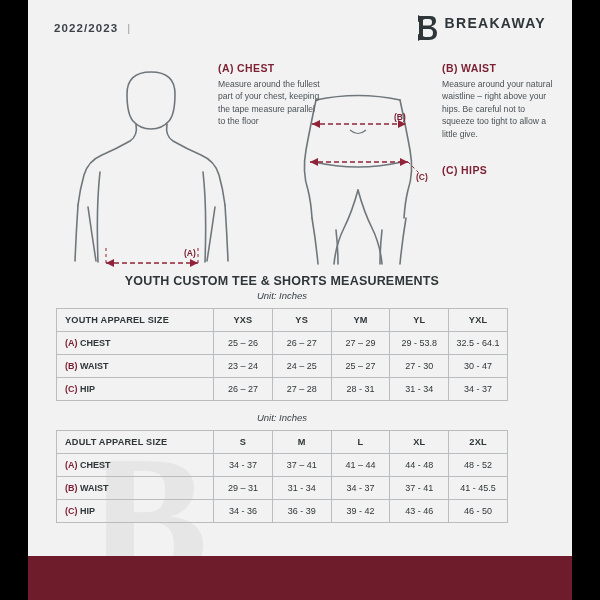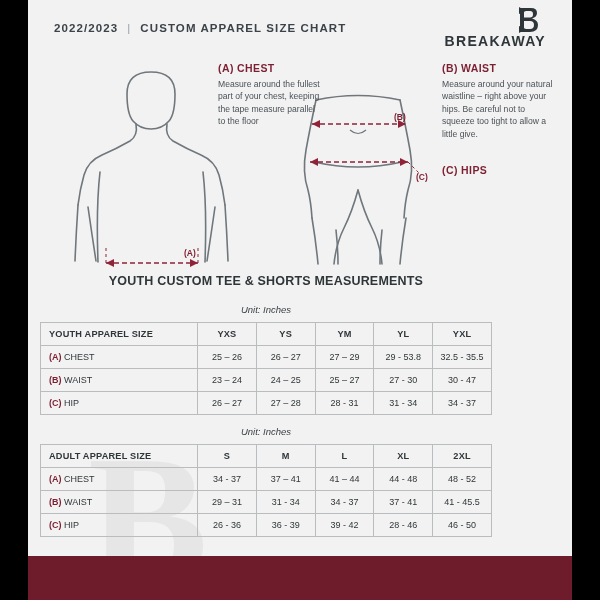--- a/index.html
+++ b/index.html
@@ -54,22 +54,21 @@
     font-weight: bold;
     color: #3c4348;
   }
   .header-sep {
     margin: 0 9px;
     color: #9aa0a4;
     font-weight: normal;
   }
   .brand {
     display: flex;
-    align-items: flex-end;
-    flex-direction: column;
+    align-items: flex-start;
   }
   .brand-mark {
     width: 22px;
     height: 26px;
     margin-right: 7px;
   }
   .brand-name {
     font-size: 14px;
     letter-spacing: 1.3px;
     font-weight: bold;
@@ -107,34 +106,34 @@
   .note-c { left: 414px; top: 112px; width: 112px; }
 
   .meas-label {
     position: absolute;
     font-size: 8.5px;
     font-weight: bold;
     color: #7d1f32;
   }
 
   
-  .tbl-wrap { position: absolute; left: 0; width: 476px; }
+  .tbl-wrap { position: absolute; left: 0; width: 476px; padding-left: 16px; }
   .tbl-title {
     text-align: center;
     font-size: 12.5px;
     font-weight: bold;
     color: #2f3639;
     letter-spacing: .2px;
   }
   .tbl-sub {
     text-align: center;
     font-size: 9.5px;
     font-style: italic;
     color: #3c4348;
-    margin-top: 16px;
+    margin-top: 2px;
     margin-bottom: 7px;
   }
   table {
     border-collapse: collapse;
     width: 452px;
     margin: 6px auto;
     background: transparent;
     table-layout: fixed;
   }
   th, td {
@@ -149,21 +148,21 @@
     text-align: left;
     padding-left: 8px;
     width: 148px;
   }
   th {
     font-weight: bold;
     font-size: 9.2px;
     letter-spacing: .2px;
   }
   td.rowhead .tag { color: #7d1f32; font-weight: bold; }
-  td.rowhead .nm { font-weight: normal; color: #2f3639; }
+  td.rowhead .nm { font-weight: bold; color: #2f3639; }
 
   .footer-bar {
     position: absolute;
     left: 0;
     bottom: 0;
     width: 544px;
     height: 44px;
     background: #6e1b2c;
   }
 </style>
@@ -171,21 +170,20 @@
 <body>
 
 <div class="page">
 
   <div class="watermark">B</div>
 
   <div class="header">
     <div class="header-left">
       <span>2022/2023</span>
       <span class="header-sep">|</span>
-      <span>CUSTOM APPAREL SIZE CHART</span>
     </div>
     <div class="brand">
       <svg class="brand-mark" viewBox="0 0 22 26">
         <path d="M3 1 L14 1 Q20 1 20 6 Q20 10 15 11.5 Q21 13 21 18 Q21 25 13 25 L3 25 Z
                  M7 4 L7 10.5 L13 10.5 Q16 10.5 16 7.2 Q16 4 13 4 Z
                  M7 14 L7 22 L13 22 Q17 22 17 18 Q17 14 13 14 Z" fill="#2f3639"></path>
         <path d="M2 0 L9 4 L2 7 Z" fill="#2f3639"></path>
         <path d="M2 19 L9 22 L2 26 Z" fill="#2f3639"></path>
       </svg>
       <span class="brand-name">BREAKAWAY</span>
@@ -276,21 +274,21 @@
       <tbody>
         <tr>
           <td class="rowhead">
             <span class="tag">(A)</span>
             <span class="nm">CHEST</span>
           </td>
           <td>25 – 26</td>
           <td>26 – 27</td>
           <td>27 – 29</td>
           <td>29 - 53.8</td>
-          <td>32.5 - 35.5</td>
+          <td>32.5 - 64.1</td>
         </tr>
         <tr>
           <td class="rowhead">
             <span class="tag">(B)</span>
             <span class="nm">WAIST</span>
           </td>
           <td>23 – 24</td>
           <td>24 – 25</td>
           <td>25 – 27</td>
           <td>27 - 30</td>
@@ -345,24 +343,24 @@
           <td>31 - 34</td>
           <td>34 - 37</td>
           <td>37 - 41</td>
           <td>41 - 45.5</td>
         </tr>
         <tr>
           <td class="rowhead">
             <span class="tag">(C)</span>
             <span class="nm">HIP</span>
           </td>
-          <td>26 - 36</td>
+          <td>34 - 36</td>
           <td>36 - 39</td>
           <td>39 - 42</td>
-          <td>28 - 46</td>
+          <td>43 - 46</td>
           <td>46 - 50</td>
         </tr>
       </tbody>
     </table>
   </div>
 
   <div class="footer-bar"></div>
 </div>
 
 </body></html>

